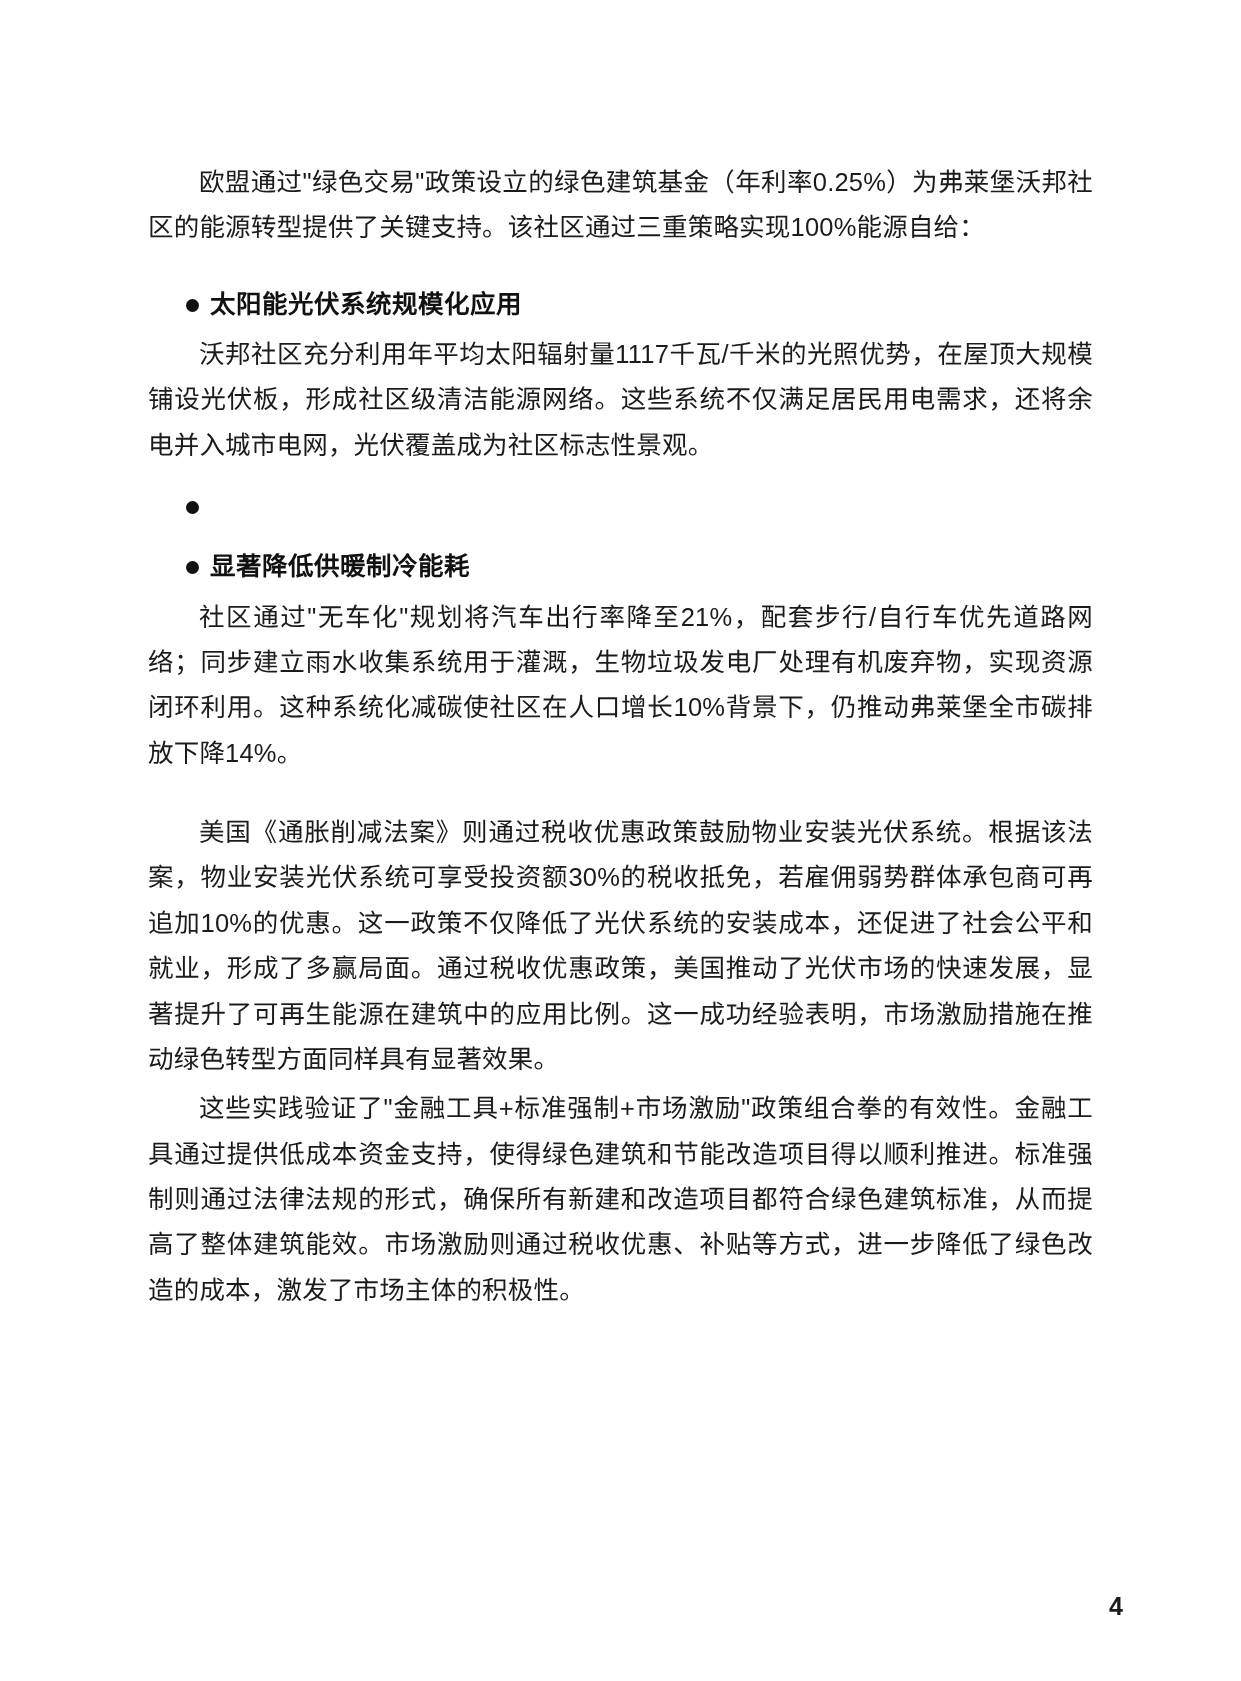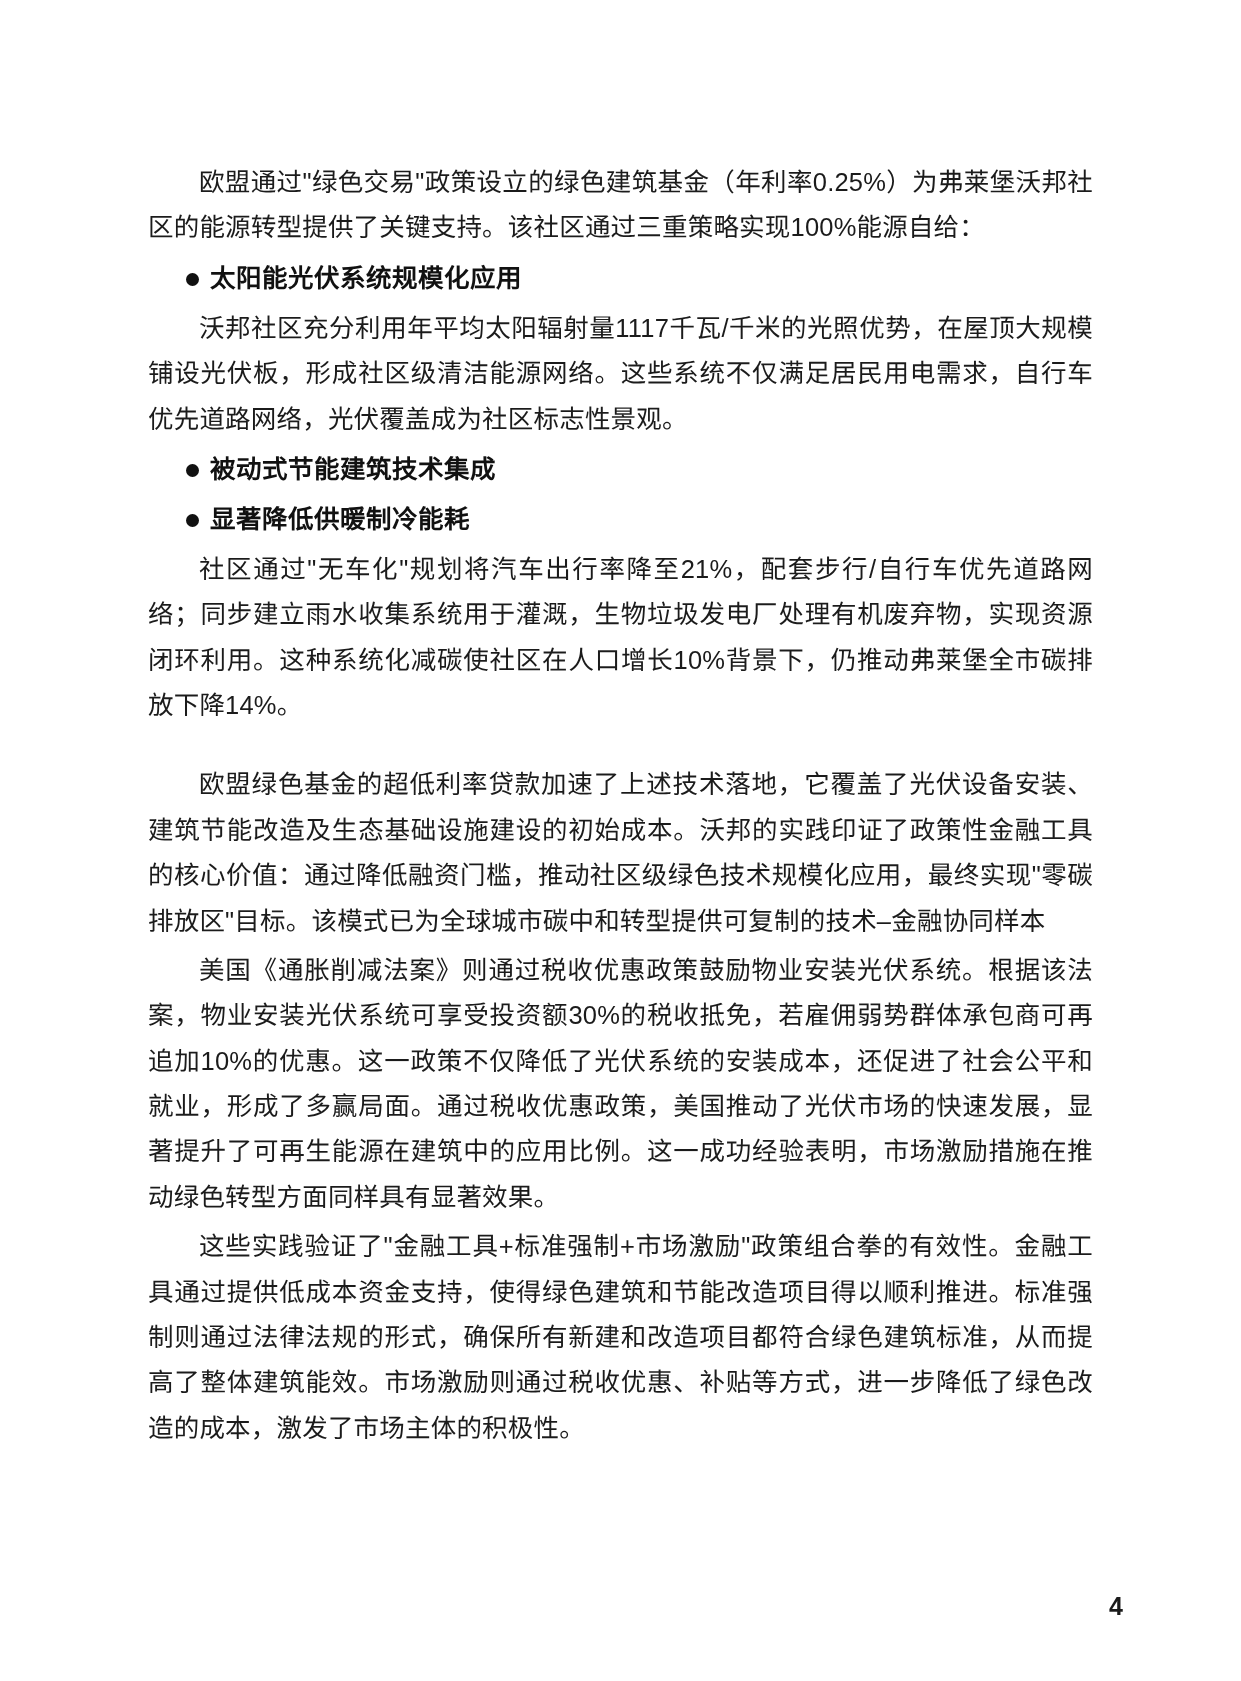--- a/index.html
+++ b/index.html
@@ -33,21 +33,21 @@
     line-height: 1.78;
     text-align: justify;
     text-justify: inter-ideograph;
     letter-spacing: 0.2px;
     color: #1b1b1b;
   }
   p.indent {
     text-indent: 2em;
   }
   .heading {
-    margin: 6px 0 6px 0;
+    margin: 32px 0 6px 0;
     font-size: 25.5px;
     line-height: 1.7;
     font-weight: bold;
     color: #111111;
     display: flex;
     align-items: center;
     text-indent: 0;
     padding-left: 38px;
   }
   .bullet-dot {
@@ -82,38 +82,36 @@
 <div class="page">
   <div class="doc-body">
 
     <p class="para indent">欧盟通过"绿色交易"政策设立的绿色建筑基金（年利率0.25%）为弗莱堡沃邦社区的能源转型提供了关键支持。该社区通过三重策略实现100%能源自给：</p>
 
     <div class="heading">
       <span class="bullet-dot"></span>
       <span class="heading-text">太阳能光伏系统规模化应用</span>
     </div>
 
-    <p class="para indent">沃邦社区充分利用年平均太阳辐射量1117千瓦/千米的光照优势，在屋顶大规模铺设光伏板，形成社区级清洁能源网络。这些系统不仅满足居民用电需求，自行车优先道路网络，光伏覆盖成为社区标志性景观。</p>
+    <p class="para indent">沃邦社区充分利用年平均太阳辐射量1117千瓦/千米的光照优势，在屋顶大规模铺设光伏板，形成社区级清洁能源网络。这些系统不仅满足居民用电需求，还将余电并入城市电网，光伏覆盖成为社区标志性景观。</p>
 
     <div class="heading">
       <span class="bullet-dot"></span>
-      <span class="heading-text">被动式节能建筑技术集成</span>
     </div>
 
 
     <div class="heading">
       <span class="bullet-dot"></span>
       <span class="heading-text">显著降低供暖制冷能耗</span>
     </div>
 
     <p class="para indent">社区通过"无车化"规划将汽车出行率降至21%，配套步行/自行车优先道路网络；同步建立雨水收集系统用于灌溉，生物垃圾发电厂处理有机废弃物，实现资源闭环利用。这种系统化减碳使社区在人口增长10%背景下，仍推动弗莱堡全市碳排放下降14%。</p>
 
     <div class="spacer-block"></div>
 
-    <p class="para indent">欧盟绿色基金的超低利率贷款加速了上述技术落地，它覆盖了光伏设备安装、建筑节能改造及生态基础设施建设的初始成本。沃邦的实践印证了政策性金融工具的核心价值：通过降低融资门槛，推动社区级绿色技术规模化应用，最终实现"零碳排放区"目标。该模式已为全球城市碳中和转型提供可复制的技术–金融协同样本</p>
 
     <p class="para indent">美国《通胀削减法案》则通过税收优惠政策鼓励物业安装光伏系统。根据该法案，物业安装光伏系统可享受投资额30%的税收抵免，若雇佣弱势群体承包商可再追加10%的优惠。这一政策不仅降低了光伏系统的安装成本，还促进了社会公平和就业，形成了多赢局面。通过税收优惠政策，美国推动了光伏市场的快速发展，显著提升了可再生能源在建筑中的应用比例。这一成功经验表明，市场激励措施在推动绿色转型方面同样具有显著效果。</p>
 
     <p class="para indent">这些实践验证了"金融工具+标准强制+市场激励"政策组合拳的有效性。金融工具通过提供低成本资金支持，使得绿色建筑和节能改造项目得以顺利推进。标准强制则通过法律法规的形式，确保所有新建和改造项目都符合绿色建筑标准，从而提高了整体建筑能效。市场激励则通过税收优惠、补贴等方式，进一步降低了绿色改造的成本，激发了市场主体的积极性。</p>
 
   </div>
 
   <div class="page-number">4</div>
 </div>
 

